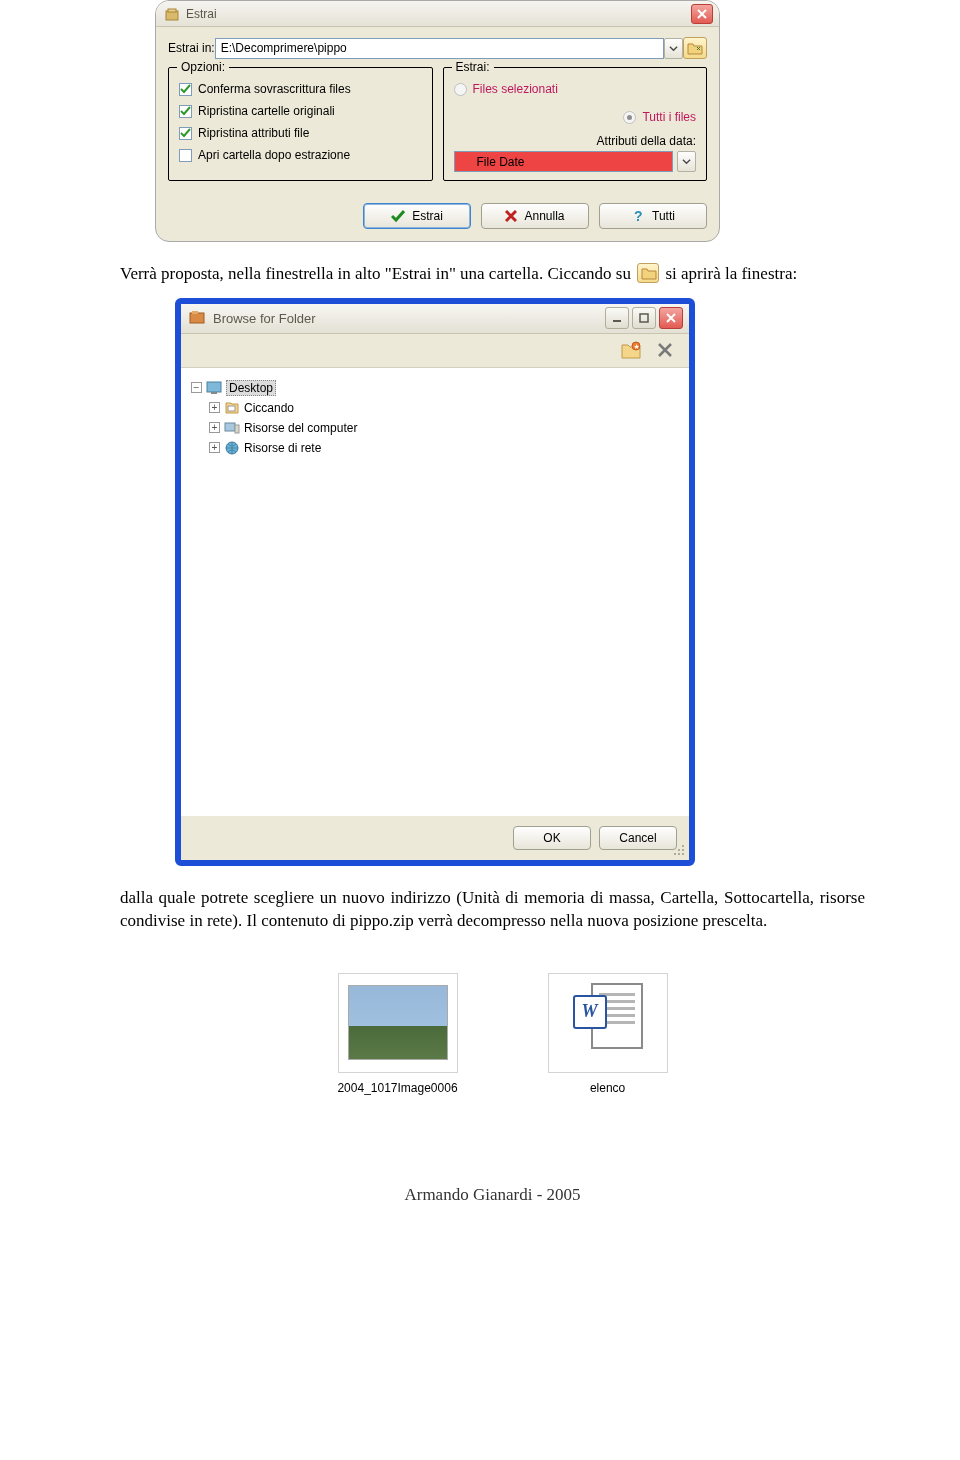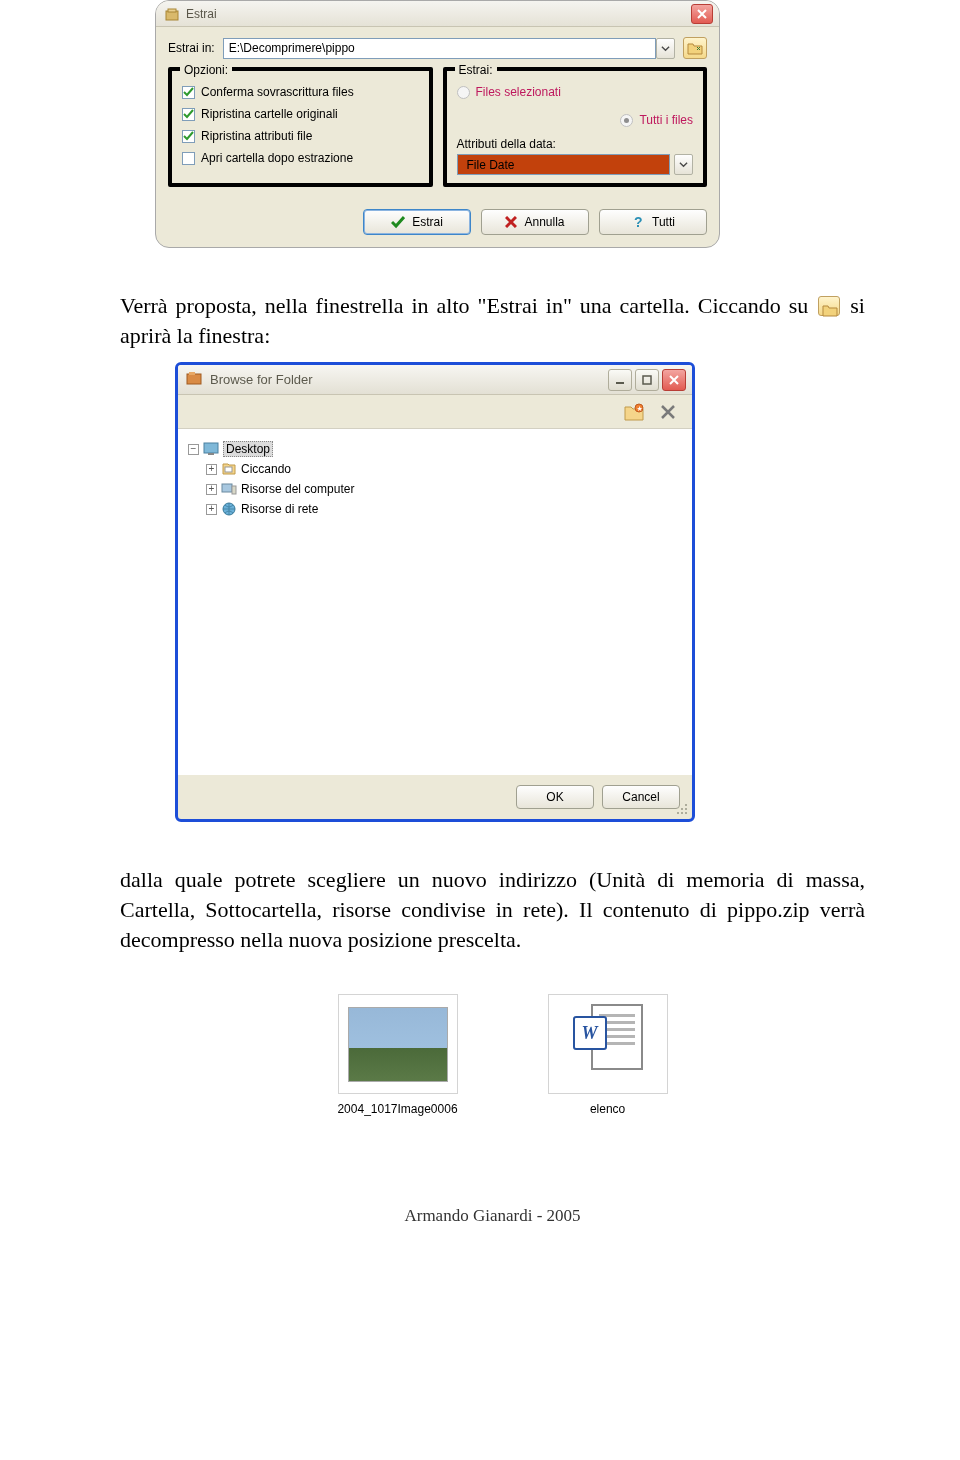--- a/index.html
+++ b/index.html
@@ -36,21 +36,21 @@
   .titlebar .title { flex:1; color:#5a574a; font-size:12px; }
   .close-btn {
     width: 22px; height: 20px;
     background: linear-gradient(#f3a5a0,#e25b52);
     border:1px solid #b83e36;
     border-radius:3px;
     display:flex; align-items:center; justify-content:center;
     color:#fff; font-weight:bold; font-size:12px;
   }
   .dlg-body { padding: 10px 12px 12px; }
-  .path-row { display:flex; align-items:center; gap:8px; margin-bottom:8px; }
+  .path-row { display:flex; align-items:center; margin-bottom:8px; }
   .path-row label { font-size:12px; }
   .path-input {
     flex:1; height:21px; background:#fff; border:1px solid #7f9db9;
     padding: 2px 5px; font-size:12px;
   }
   .dd-btn {
     width:19px; height:21px; border:1px solid #b2b2a4;
     background:linear-gradient(#fefefe,#e6e3d7);
     display:flex;align-items:center;justify-content:center;
     border-radius:2px;
@@ -60,21 +60,21 @@
     width:24px; height:22px;
     border:1px solid #c0a060;
     background:linear-gradient(#fff4cc,#f5d98a);
     border-radius:3px;
     display:flex;align-items:center;justify-content:center;
   }
 
   .groups { display:flex; gap:10px; }
   .grp {
     flex:1;
-    border:4px solid #000000;
+    border:1px solid #000000;
     border-radius:2px;
     position:relative;
     padding:10px 10px 8px;
     background:#ece9d8;
   }
   .grp-title {
     position:absolute; top:-8px; left:8px;
     background:#ece9d8; padding:0 4px;
     font-size:12px;
   }
@@ -86,46 +86,46 @@
     display:inline-flex;align-items:center;justify-content:center;flex-shrink:0;
   }
   .cb.checked svg { width:11px;height:11px; }
   .rb {
     width:13px;height:13px;border:1px solid #7f9db9;border-radius:50%;
     background:#fff;display:inline-flex;align-items:center;justify-content:center;flex-shrink:0;
   }
   .rb.disabled{border-color:#c0c0c0;background:#f5f5f5;}
   .rb.selected::after{content:'';width:5px;height:5px;border-radius:50%;background:#8e8e8e;}
 
-  .attr-label{font-size:12px;margin-top:6px;margin-bottom:3px;display:block;}
+  .attr-label{font-size:12px;margin-top:6px;margin-bottom:3px;display:block;text-align:right;}
   .attr-row{display:flex;gap:4px;}
-  .attr-input{flex:1;height:21px;background:#c2410c;border:1px solid #7f9db9;padding:2px 9px;font-size:12px;}
+  .attr-input{flex:1;height:21px;background:#ef4444;border:1px solid #7f9db9;padding:2px 22px;font-size:12px;}
 
   .dlg-buttons { display:flex; justify-content:flex-end; gap:10px; padding:10px 12px 12px; }
   .winbtn {
     width:108px; height:26px;
     background:linear-gradient(#fefefe,#e8e5d9);
     border:1px solid #a0a090;
     border-radius:4px;
     display:flex;align-items:center;justify-content:center;gap:7px;
     font-size:12px;
   }
   .winbtn.default{border:1px solid #3e86c9;box-shadow:0 0 0 1px #8bb4e0 inset;}
 
   
-  .para { margin: 43px 0 12px; line-height:1.35; font-family:"Times New Roman",serif; font-size:22px; text-align:justify; }
+  .para { margin: 21px 0 12px; line-height:1.35; font-family:"Times New Roman",serif; font-size:17px; text-align:justify; }
   .inline-icon { display:inline-block; vertical-align:middle; width:22px;height:20px;
     border:1px solid #c0a060;background:linear-gradient(#fff4cc,#f5d98a);border-radius:3px;
     position:relative; top:-2px; margin:0 2px;}
 
   
   .dlg2 {
-    width:520px; height:460px;
+    width:520px; height:568px;
     margin-left:55px;
-    border:3px solid #1d4ed8;
+    border:6px solid #1d4ed8;
     border-radius:6px;
     background:#ece9d8;
     font-family:Tahoma,sans-serif;
     font-size:12px;
     display:flex;flex-direction:column;
     overflow:hidden;
   }
   .tb2 {
     height:30px; display:flex; align-items:center; padding:0 6px 0 8px; gap:8px;
     background:linear-gradient(#f7f6f2,#e3e0d4);

